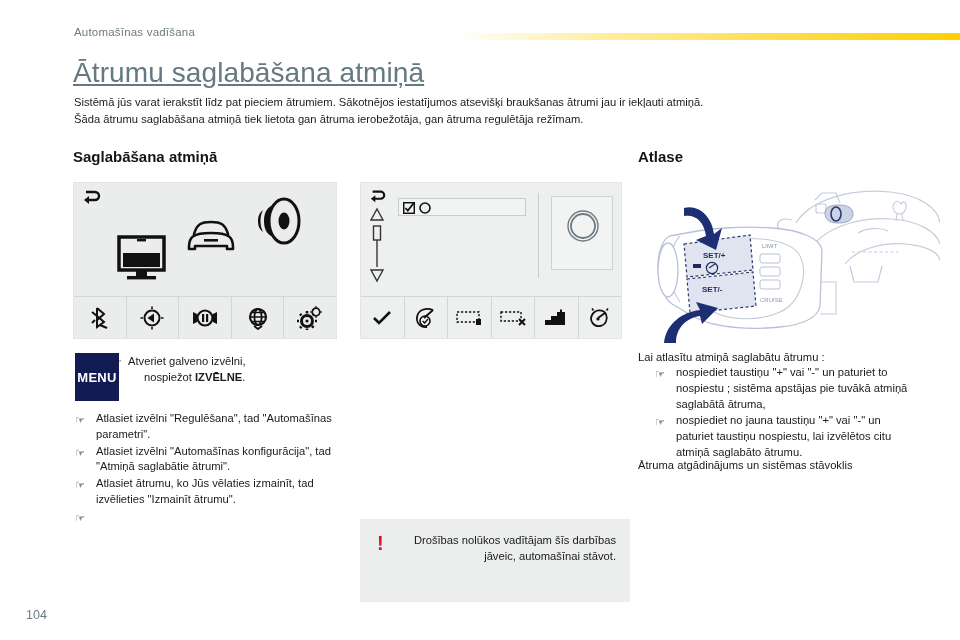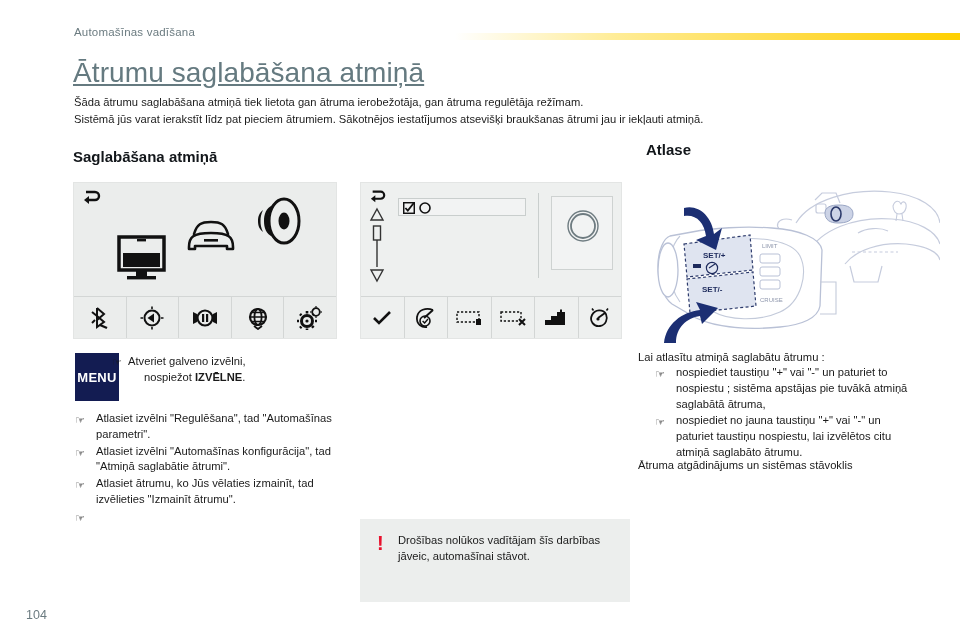--- a/index.html
+++ b/index.html
@@ -55,21 +55,21 @@
 
   
   .col-head {
     position: absolute;
     font-size: 15px;
     font-weight: bold;
     color: #12161a;
     white-space: nowrap;
   }
   #head-left  { left: 73px; top: 148px; text-align: right; }
-  #head-right { left: 638px; top: 141px; margin-left: 8px; }
+  #head-right { left: 638px; top: 148px; }
 
   
   .screen {
     position: absolute;
     background: #ebedec;
     border: 1px solid #e3e5e4;
   }
   #panel-left   { left: 73px;  top: 182px; width: 264px; height: 157px; }
   #panel-middle { left: 360px; top: 182px; width: 262px; height: 157px; background:#eef0ef; }
 
@@ -187,20 +187,21 @@
     font-weight: bold;
     line-height: 1;
   }
   .warn-box .warn-text {
     position: absolute;
     left: 38px; top: 14px;
     width: 218px;
     font-size: 11.2px;
     line-height: 15.8px;
     color: #1a1a1a;
+    text-align: right;
   }
 
   
   #illus {
     position: absolute;
     left: 640px; top: 178px;
     width: 300px; height: 165px;
   }
 
   
@@ -223,22 +224,22 @@
 </head>
 <body>
 
 <div id="page">
 
   <div class="breadcrumb">Automašīnas vadīšana</div>
   <div class="accent-bar"></div>
   <div class="page-title">Ātrumu saglabāšana atmiņā</div>
 
   <div class="intro">
+    <div>Sistēmā jūs varat ierakstīt līdz pat pieciem ātrumiem. Sākotnējos iestatījumos atsevišķi braukšanas ātrumi jau ir iekļauti atmiņā.</div>
     <div>Šāda ātrumu saglabāšana atmiņā tiek lietota gan ātruma ierobežotāja, gan ātruma regulētāja režīmam.</div>
-    <div>Sistēmā jūs varat ierakstīt līdz pat pieciem ātrumiem. Sākotnējos iestatījumos atsevišķi braukšanas ātrumi jau ir iekļauti atmiņā.</div>
   </div>
 
   <div class="col-head" id="head-left">Saglabāšana atmiņā</div>
 
   <div class="screen" id="panel-left">
     <div class="screen-body">
 
       <svg class="back-arrow" width="20" height="18" viewBox="0 0 20 18">
         <path d="M4 3 h9 a4 4 0 0 1 0 8 h-8" fill="none" stroke="#111" stroke-width="2.4"></path>
         <path d="M7 7 L2 11 L7 15 Z" fill="#111"></path>

